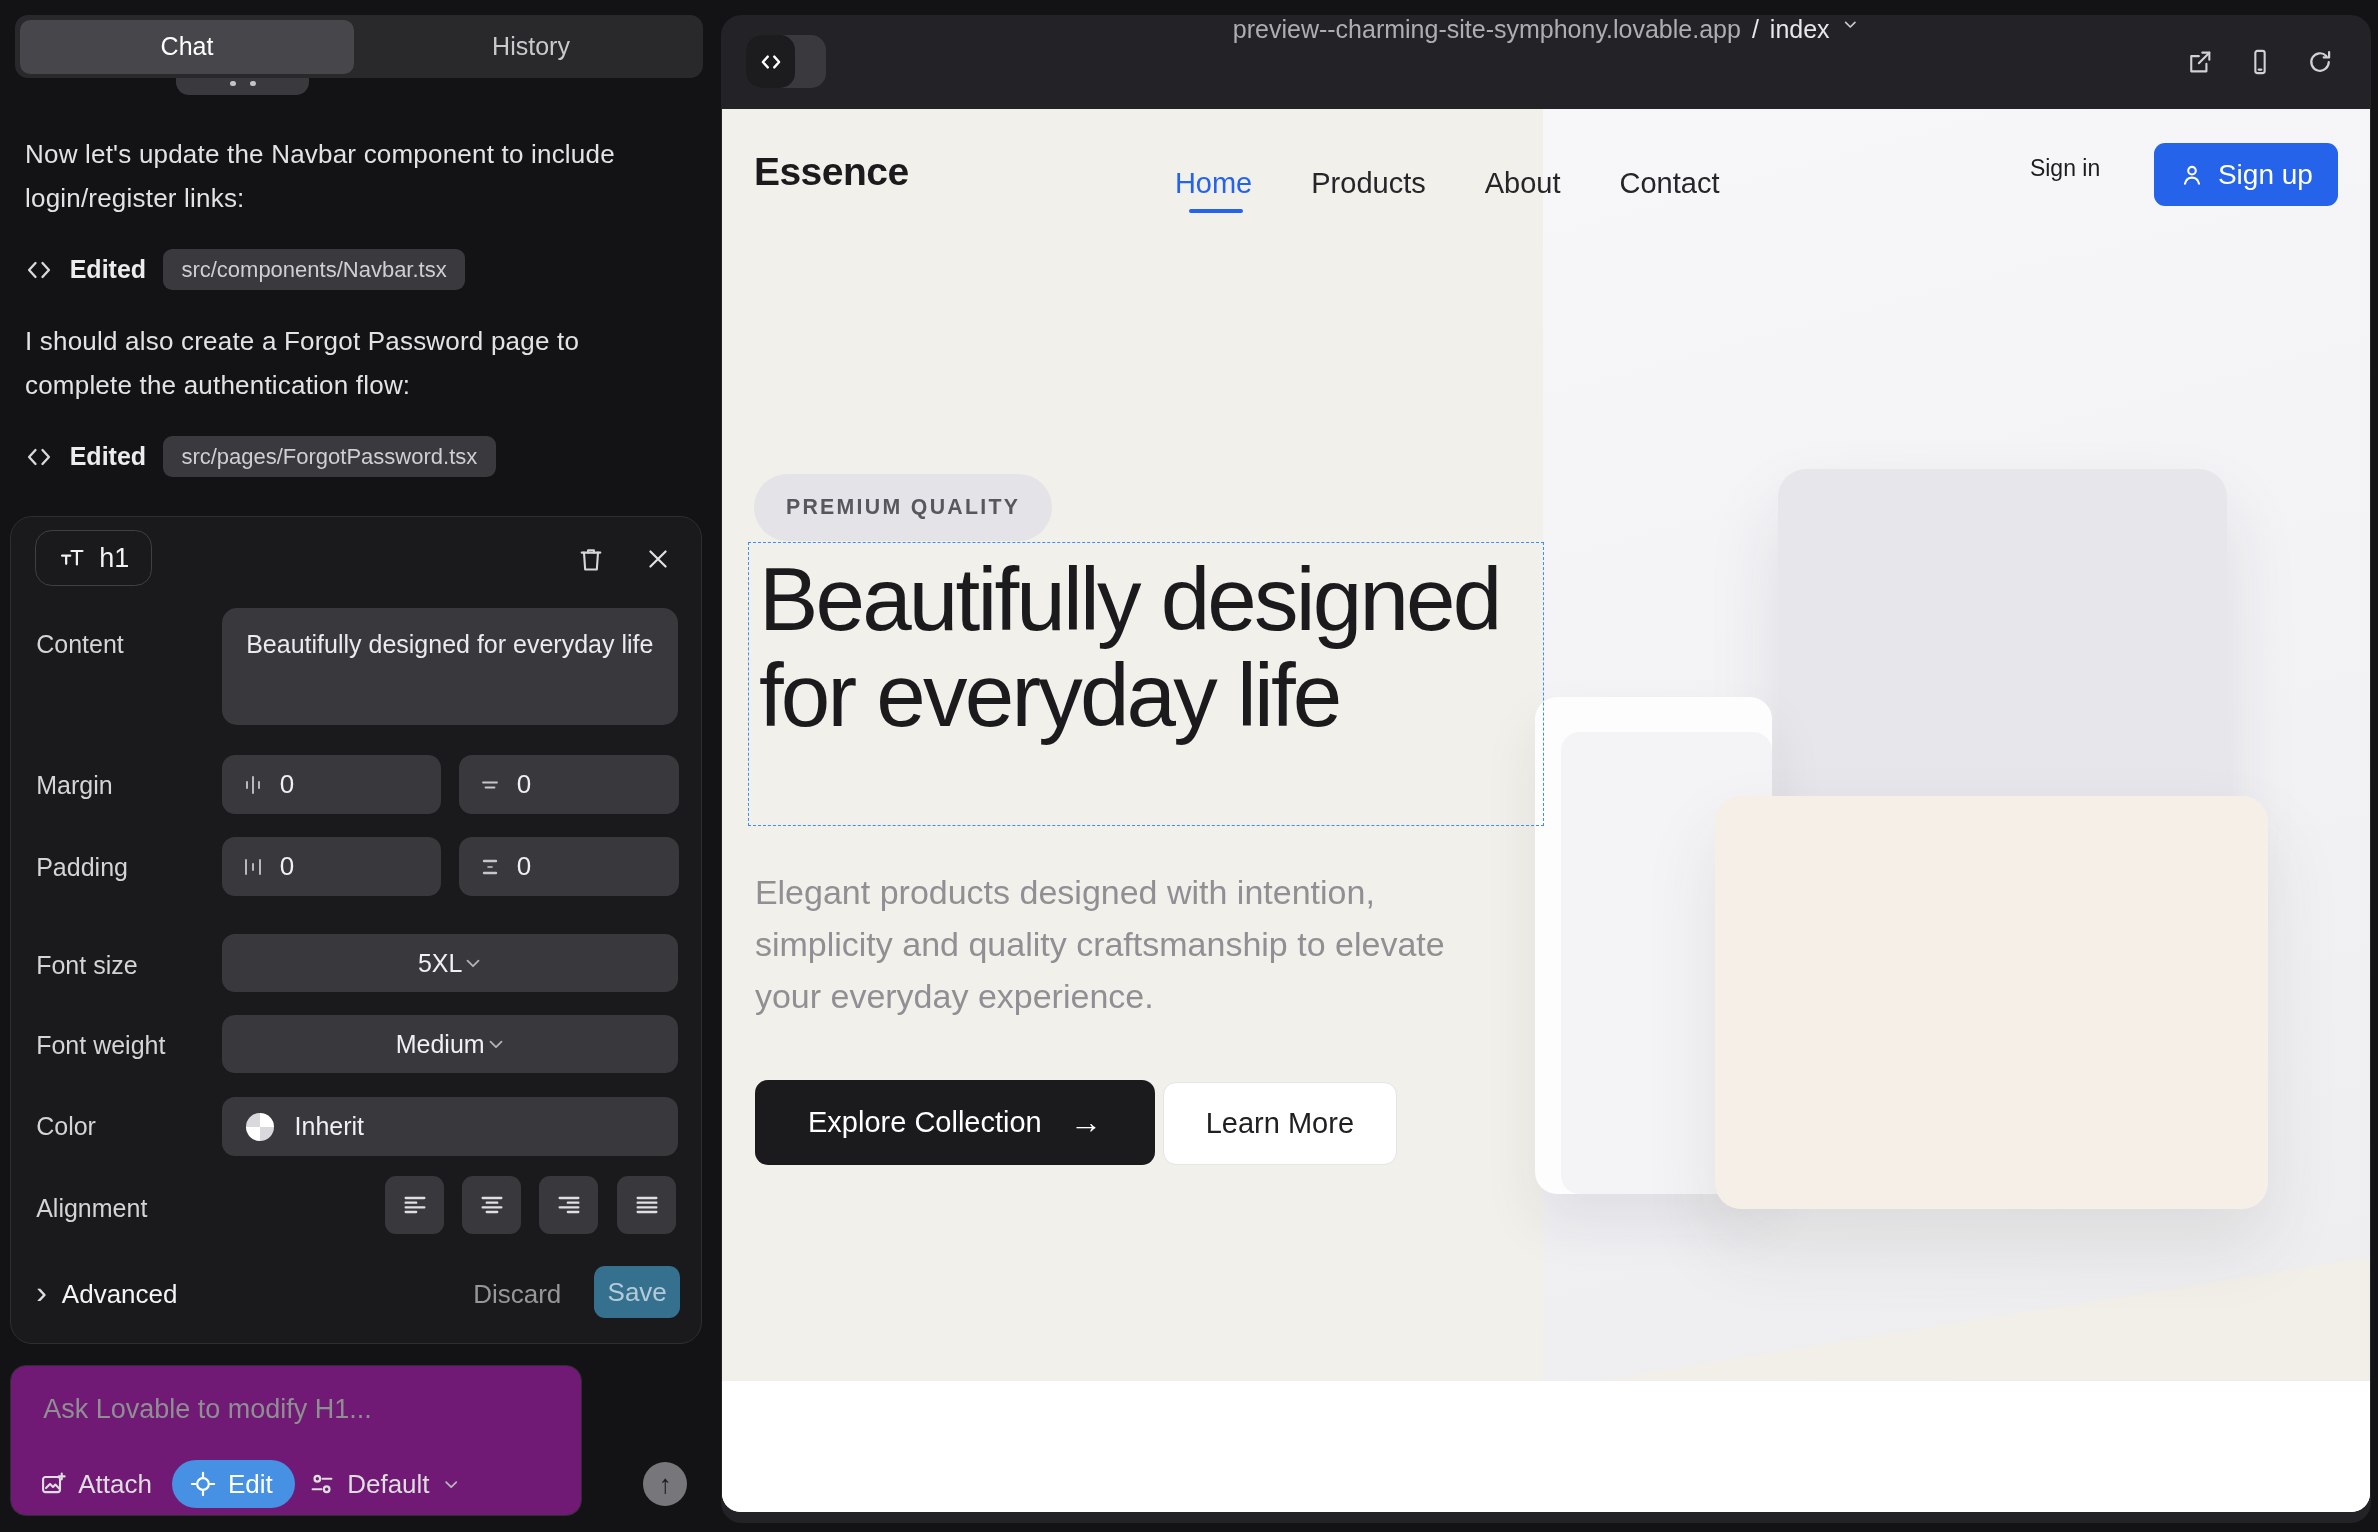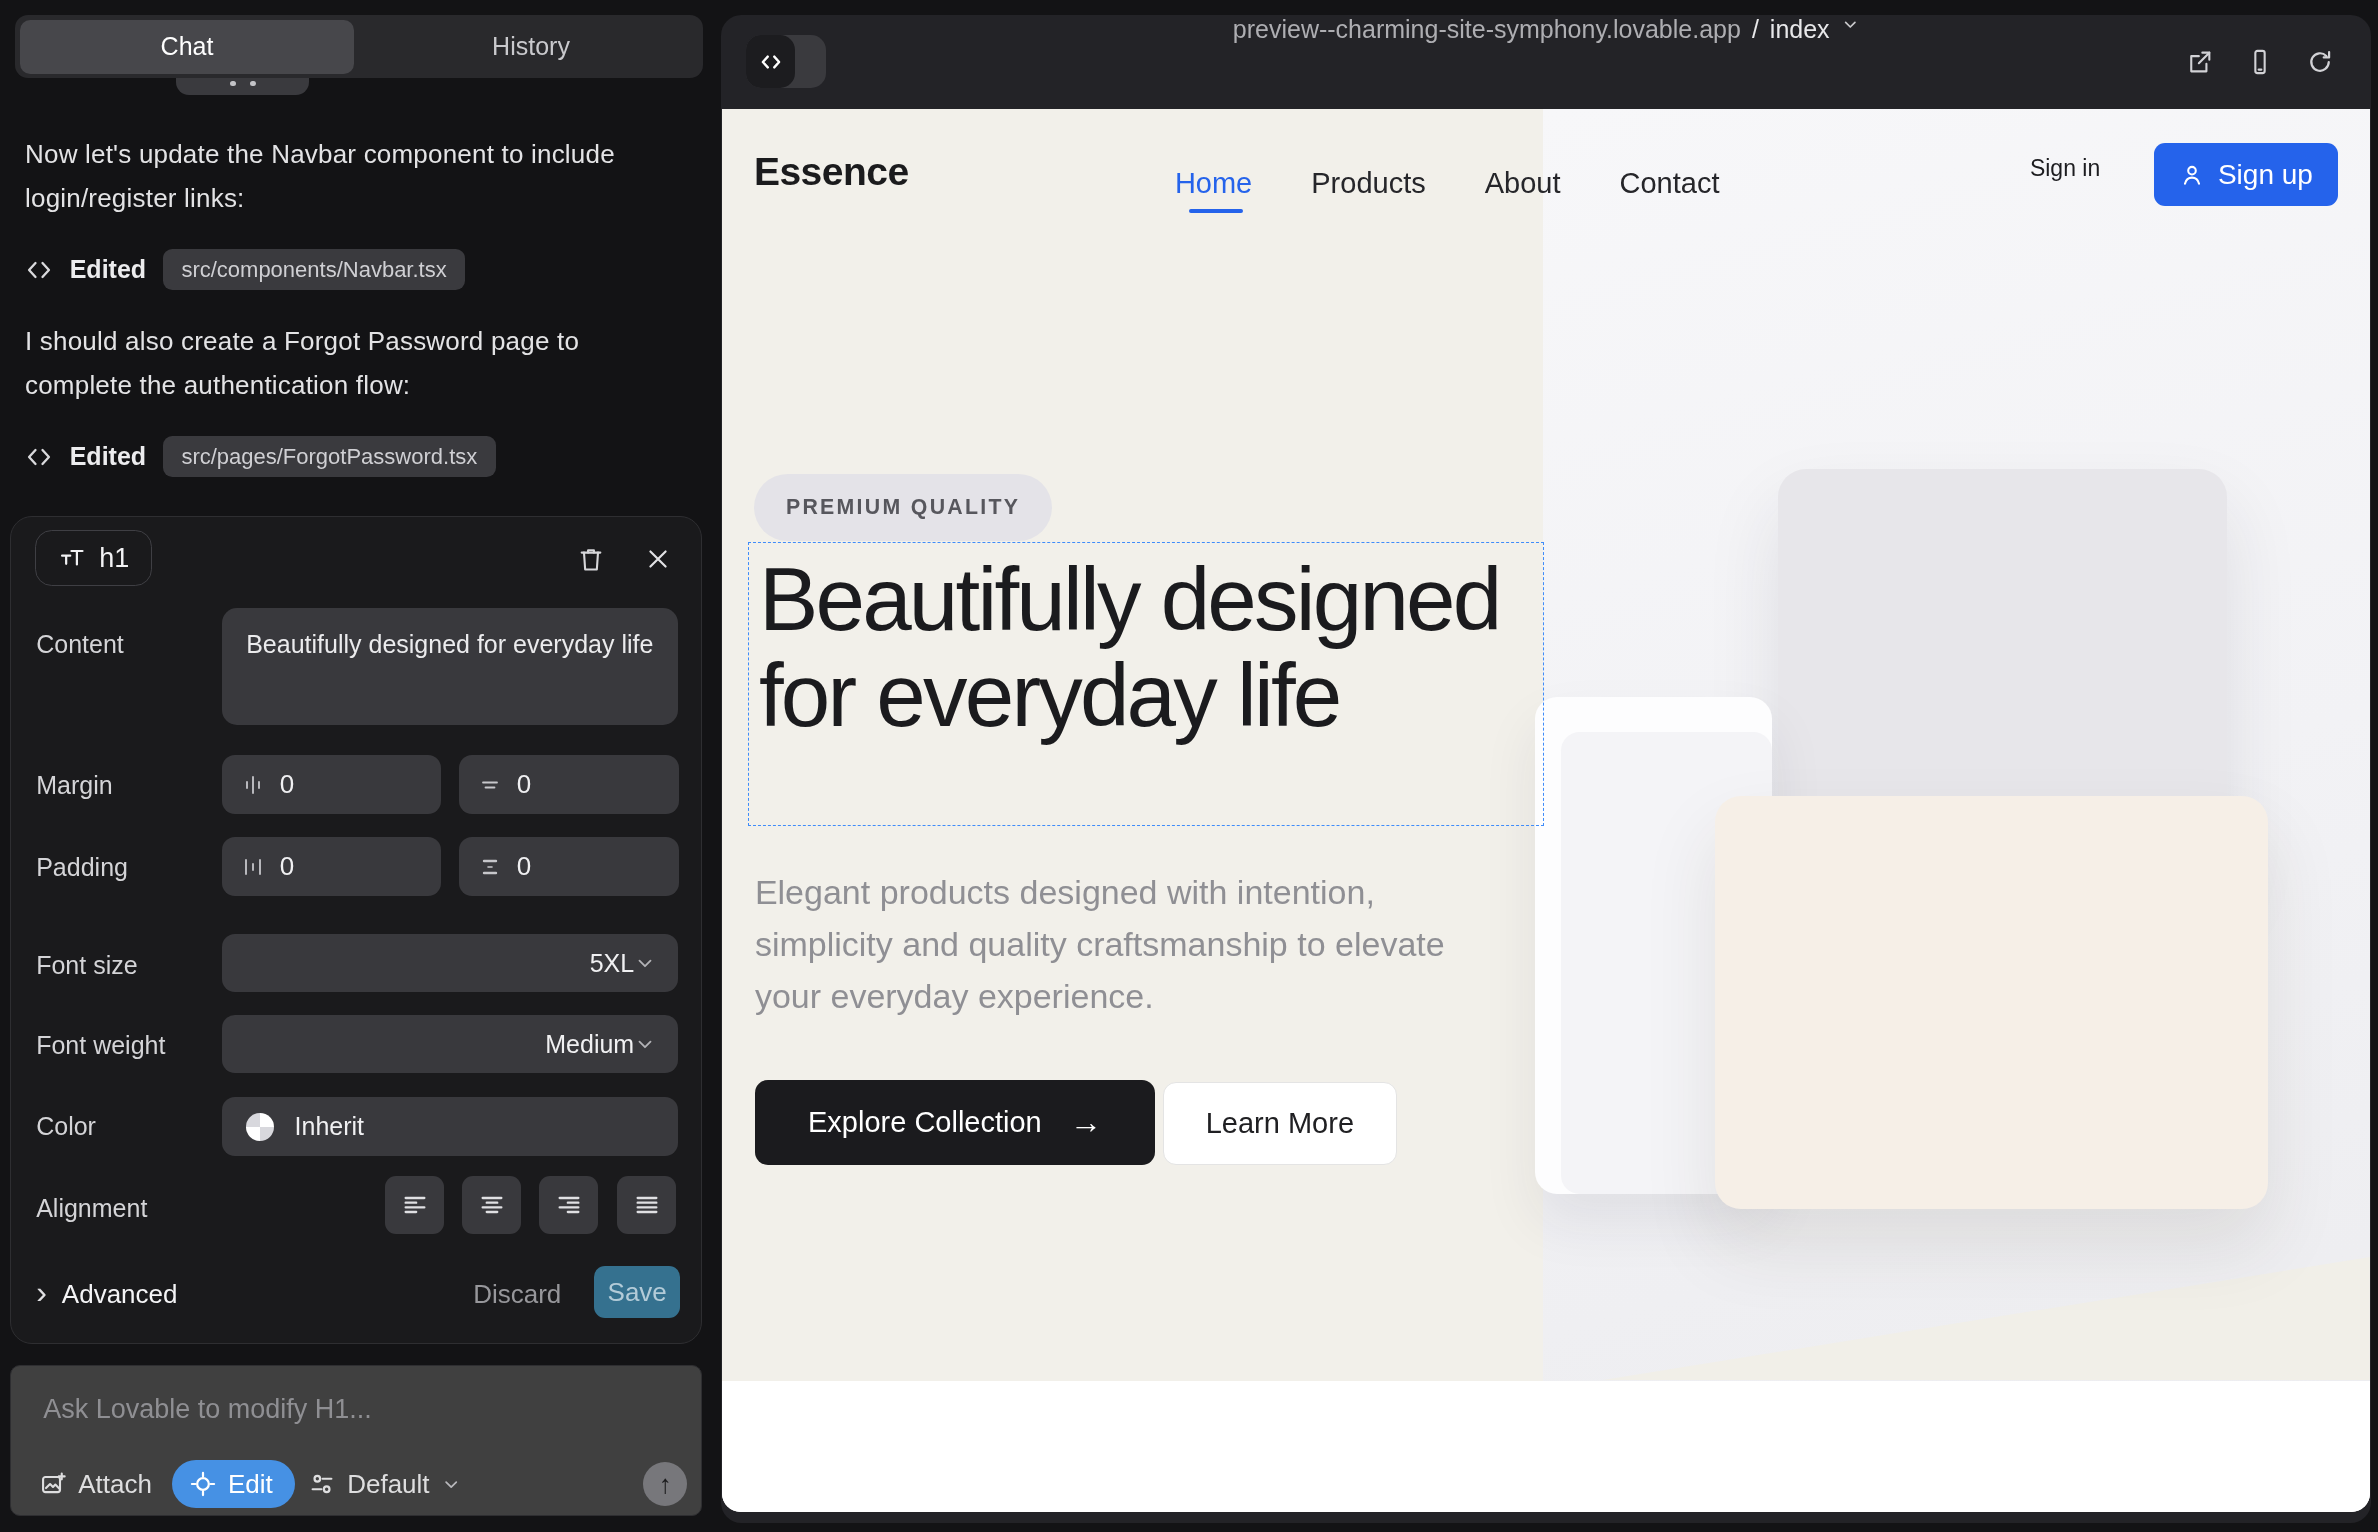--- a/index.html
+++ b/index.html
@@ -31,32 +31,32 @@
   .tagpill { position:absolute; left:24px; top:13px; height:56px; padding:0 22px; border:0.9px solid #3f3f44; border-radius:16.7px;
              display:flex; align-items:center; gap:13px; color:#f2f2f4; font-size:27px; font-weight:500;justify-content:flex-end; }
   .hbtn { position:absolute; top:26px; width:32px; height:32px; display:flex; align-items:center; justify-content:center; color:#d6d6d9; }
   .hbtn.trash { left:564px; } .hbtn.close { left:631px; }
 
   .flabel { position:absolute; left:25px; font-size:25px; color:#d4d4d7; }
   .field { position:absolute; background:#39393d; border-radius:13px; display:flex; align-items:center; color:#f0f0f2; }
   .content-field { left:211px; top:91px; width:456px; height:117px; border-radius:15px; padding:18.6px 24px; font-size:25px; line-height:35px; color:#ebebed; align-items:flex-start; }
   .numfield { width:219px; height:59px; padding-left:18.6px; gap:15px; font-size:26px; }
   .numfield svg { flex:none; }
-  .selfield { left:211px; width:456px; height:58px; padding:0 22px 0 24px; font-size:25px; justify-content:flex-end; }
+  .selfield { left:211px; width:456px; height:58px; padding:0 22px 0 24px; font-size:25px; justify-content:center; }
   .swatch { width:28px; height:28px; border-radius:50%; overflow:hidden; flex:none;
             background:conic-gradient(#ffffff 0 90deg, #d8d8dd 90deg 180deg, #ffffff 180deg 270deg, #d8d8dd 270deg); }
   .alignbtn { position:absolute; top:659px; width:59px; height:58px; background:#39393d; border-radius:11px; display:flex; align-items:center; justify-content:center; }
   .advanced { position:absolute; left:25px; top:761px; display:flex; align-items:center; gap:15px; color:#f4f4f6; font-size:26px; font-weight:500; }
   .advanced .chev { font-size:32px; color:#e0e0e3; line-height:1; transform:translateY(-1.9px); }
   .discard { position:absolute; left:462px; top:762px; font-size:26px; color:#97979b; }
   .savebtn { position:absolute; left:583px; top:749px; width:86px; height:52px; border-radius:11px; background:#35718f;
              display:flex; align-items:center; justify-content:center; font-size:26px; color:#b3cbd8; }
 
   
-  .composer { position:absolute; left:10.2px; top:1365px; width:692px; height:151px; background:#404040; border:0.9px solid #2e2e31; border-radius:10px; }
+  .composer { position:absolute; left:10.2px; top:1365px; width:572px; height:151px; background:#701a75; border:0.9px solid #2e2e31; border-radius:16px; }
   .composer .ph { position:absolute; left:32px; top:28px; font-size:27px; color:#8f8f93; }
   .ctool { position:absolute; top:94px; height:48px; display:flex; align-items:center; gap:11px; color:#dededf; font-size:26px; }
   .ctool svg { flex:none; }
   .attach { left:28px; }
   .editpill { left:161px; background:#4691e4; border-radius:24px; padding:0 22px 0 16.7px; color:#ffffff; }
   .defaultsel { left:297px; }
   .sendbtn { position:absolute; left:632px; top:96px; width:44px; height:44px; border-radius:50%; background:#77777b;
              display:flex; align-items:center; justify-content:center; font-size:26px; font-weight:700; color:#1b1b1d; }
 
   

